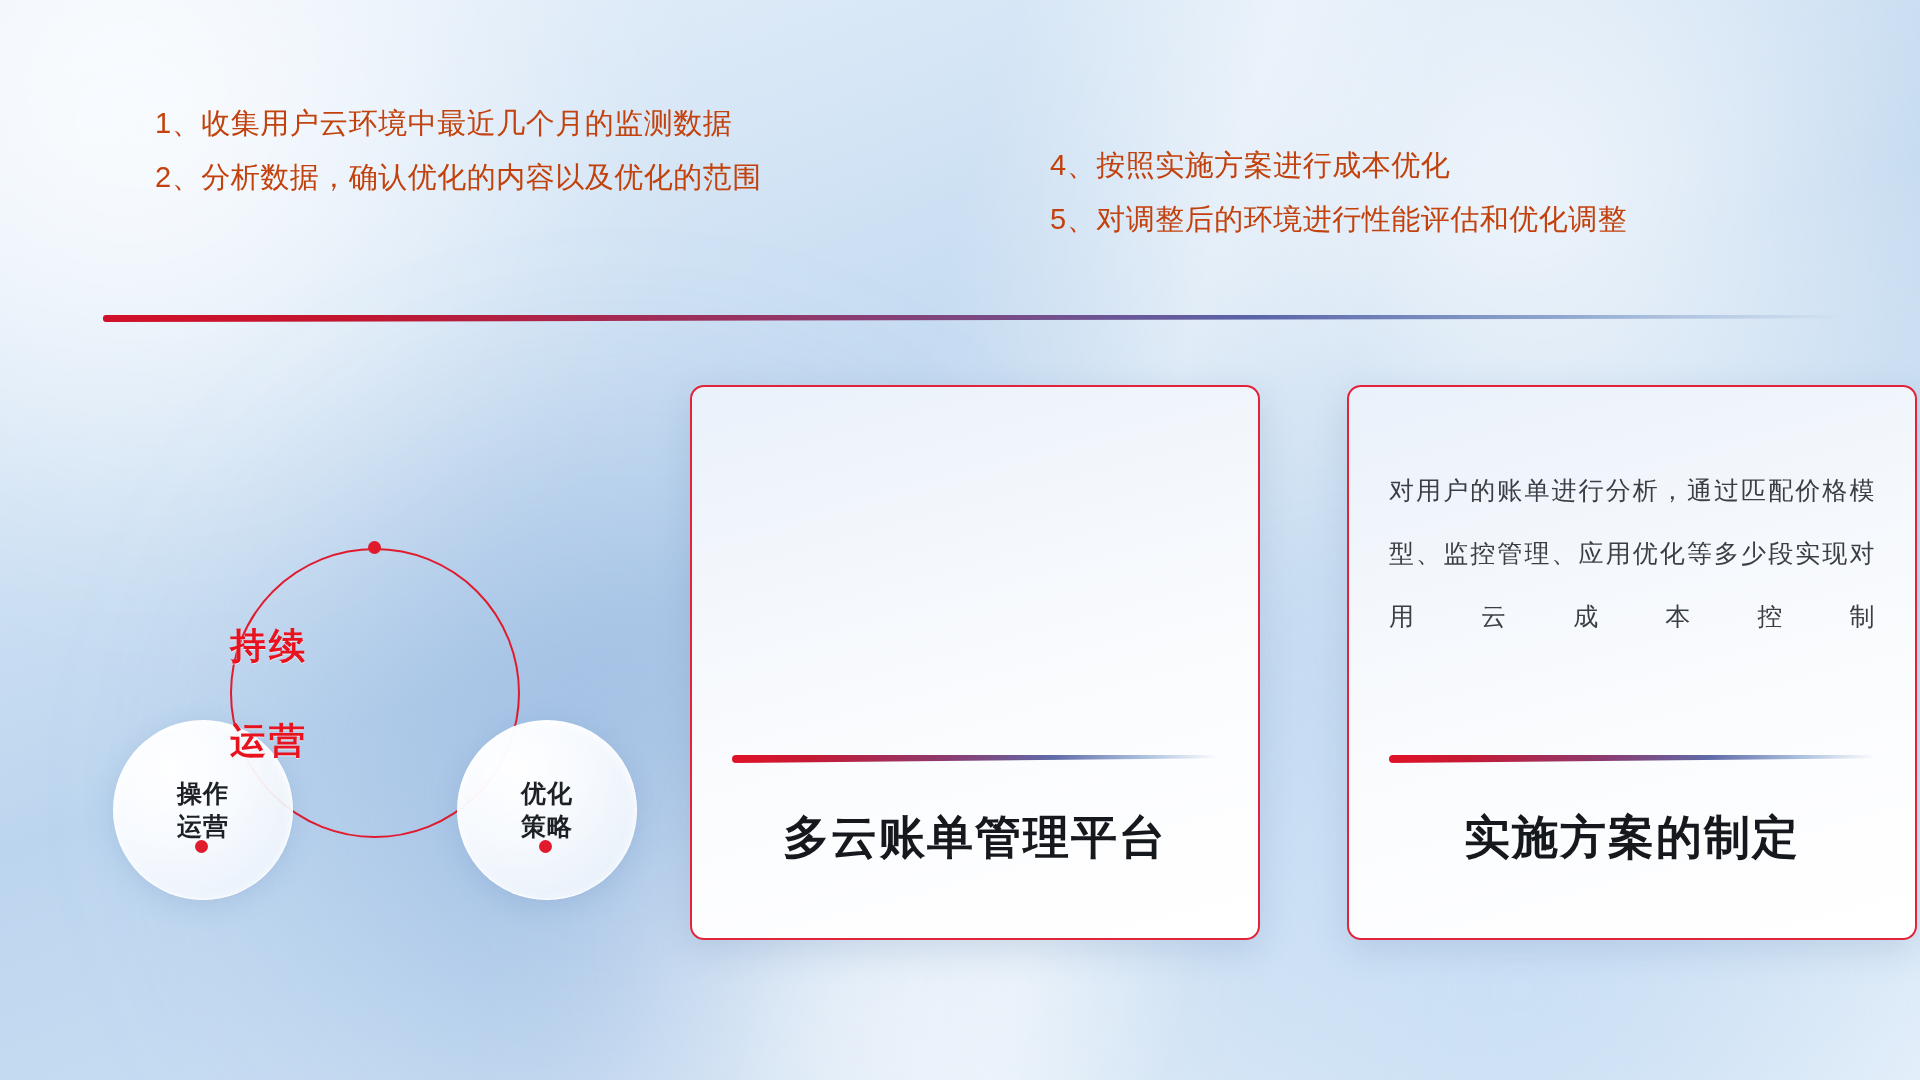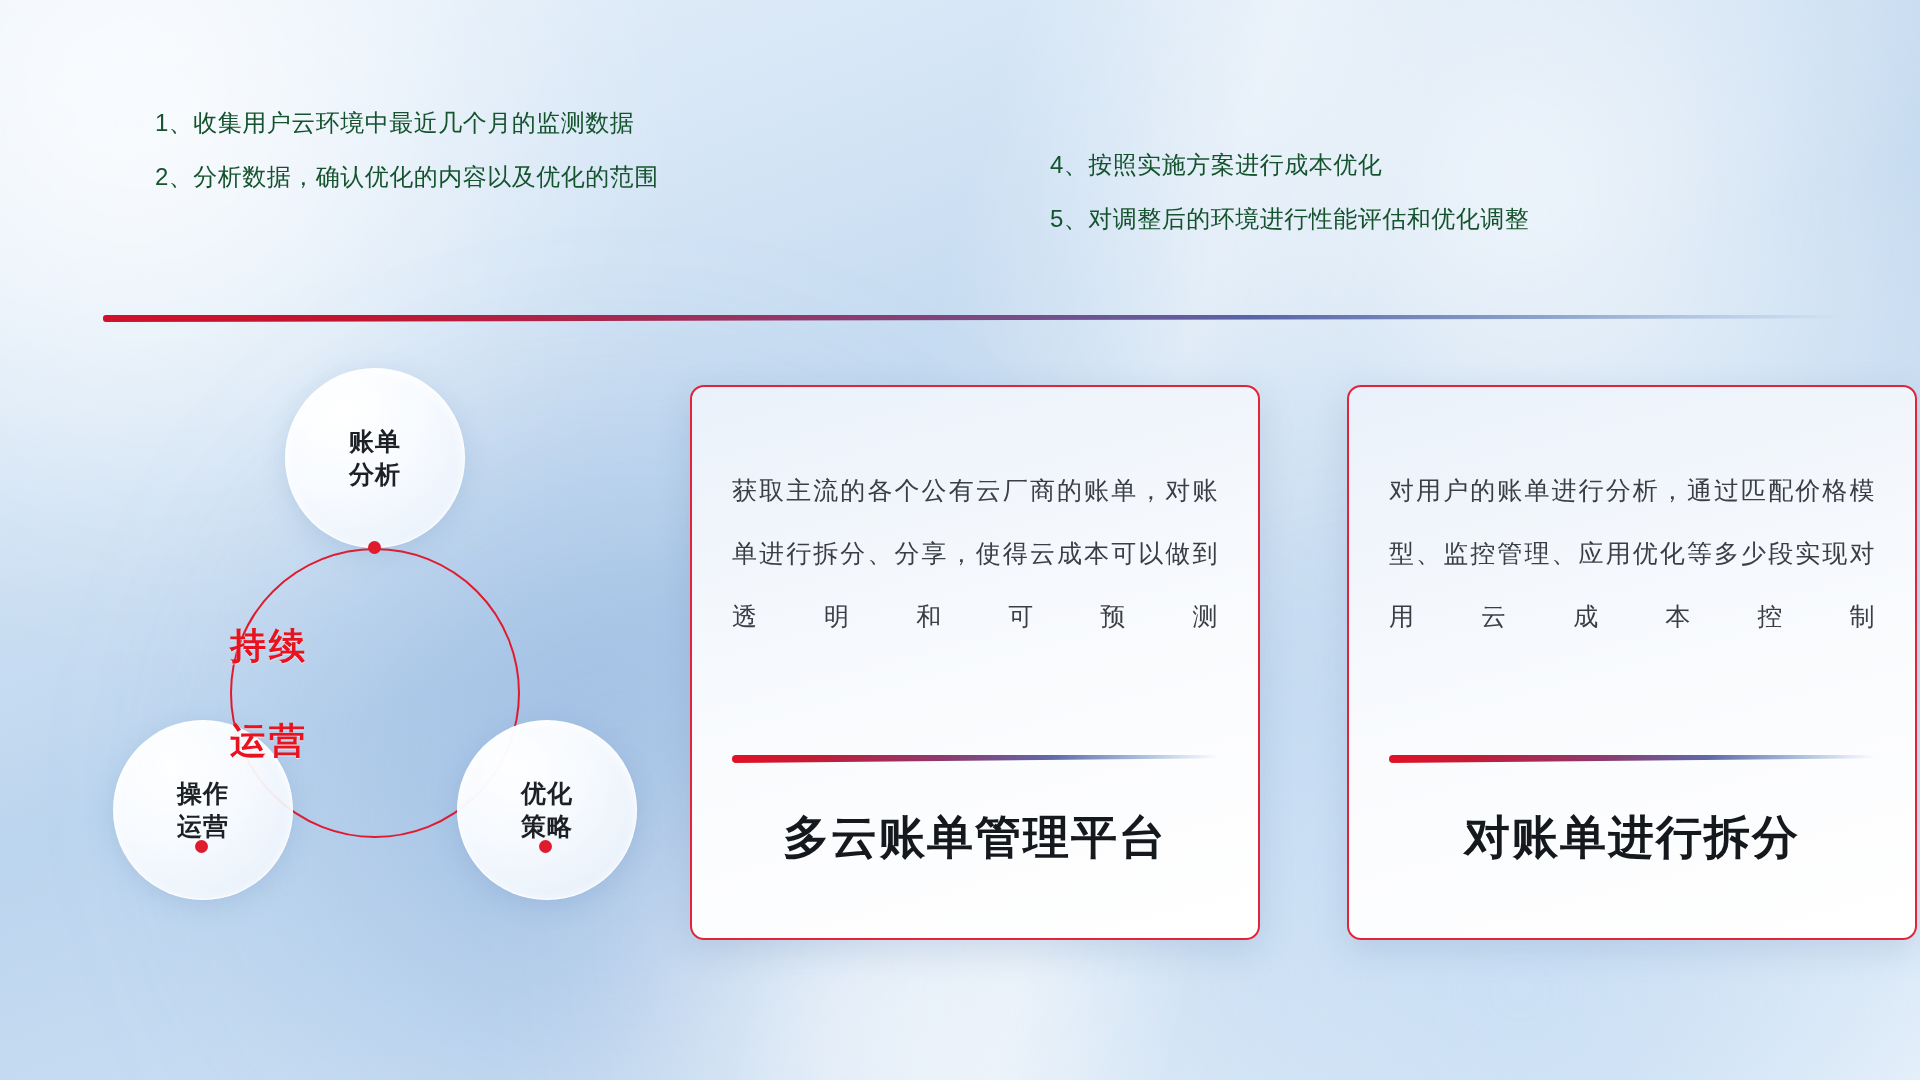--- a/index.html
+++ b/index.html
@@ -34,22 +34,22 @@
   }
 
   
   #top-lists{
     position:absolute; left:0; top:96px; width:1920px; height:190px;
   }
   .list-col{ position:absolute; }
   .col-left{ left:155px; top:0; }
   .col-right{ left:1010px; top:42px;margin-left:40px; }
   .bullet-line{
-    color:#14532d;
-    font-size:24px;
+    color:#c2410c;
+    font-size:29px;
     line-height:54px;
     letter-spacing:.5px;
     white-space:nowrap;
   }
 
   
   #divider{
     position:absolute; left:103px; top:315px; width:1740px; height:7px;
     background:linear-gradient(90deg,#d2102a 0%, #c2152f 14%, #8d3a6e 42%, #5a63a8 66%, #8fa8cf 84%, rgba(210,225,242,0) 100%);
     clip-path: polygon(0 0, 100% 0, 100% 48%, 0 100%);
@@ -149,26 +149,20 @@
     <div class="bullet-line">4、按照实施方案进行成本优化</div>
     <div class="bullet-line">5、对调整后的环境进行性能评估和优化调整</div>
   </div>
 </div>
 
 <div id="divider"></div>
 
 <div id="venn">
   <div class="vc ring ring-main"></div>
 
-  <div class="vc bubble b-top">
-    <div class="bubble-label">
-      <span>账单</span><br>
-      <span>分析</span>
-    </div>
-  </div>
 
   <div class="vc bubble b-left">
     <div class="bubble-label">
       <span>操作</span><br>
       <span>运营</span>
     </div>
   </div>
 
   <div class="vc bubble b-right">
     <div class="bubble-label">
@@ -180,22 +174,21 @@
   <div class="dot dot-top"></div>
   <div class="dot dot-left"></div>
   <div class="dot dot-right"></div>
 
   <div class="venn-center">
     <span><span>持续</span><br><span>运营</span></span>
   </div>
 </div>
 
 <div class="card" id="card-1">
-  <div class="card-body">获取主流的各个公有云厂商的账单，对账单进行拆分、分享，使得云成本可以做到透明和可预测</div>
   <div class="card-rule"></div>
   <div class="card-title">多云账单管理平台</div>
 </div>
 
 <div class="card" id="card-2">
   <div class="card-body">对用户的账单进行分析，通过匹配价格模型、监控管理、应用优化等多少段实现对用云成本控制</div>
   <div class="card-rule"></div>
-  <div class="card-title">对账单进行拆分</div>
+  <div class="card-title">实施方案的制定</div>
 </div>
 
 </body></html>

